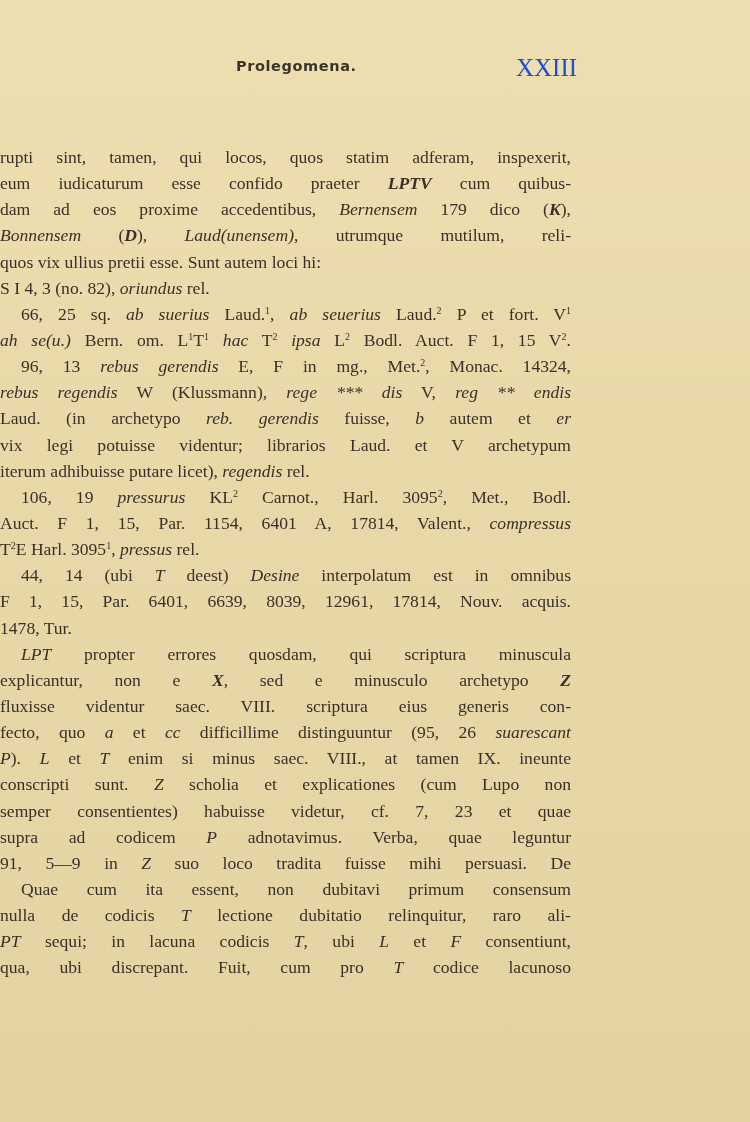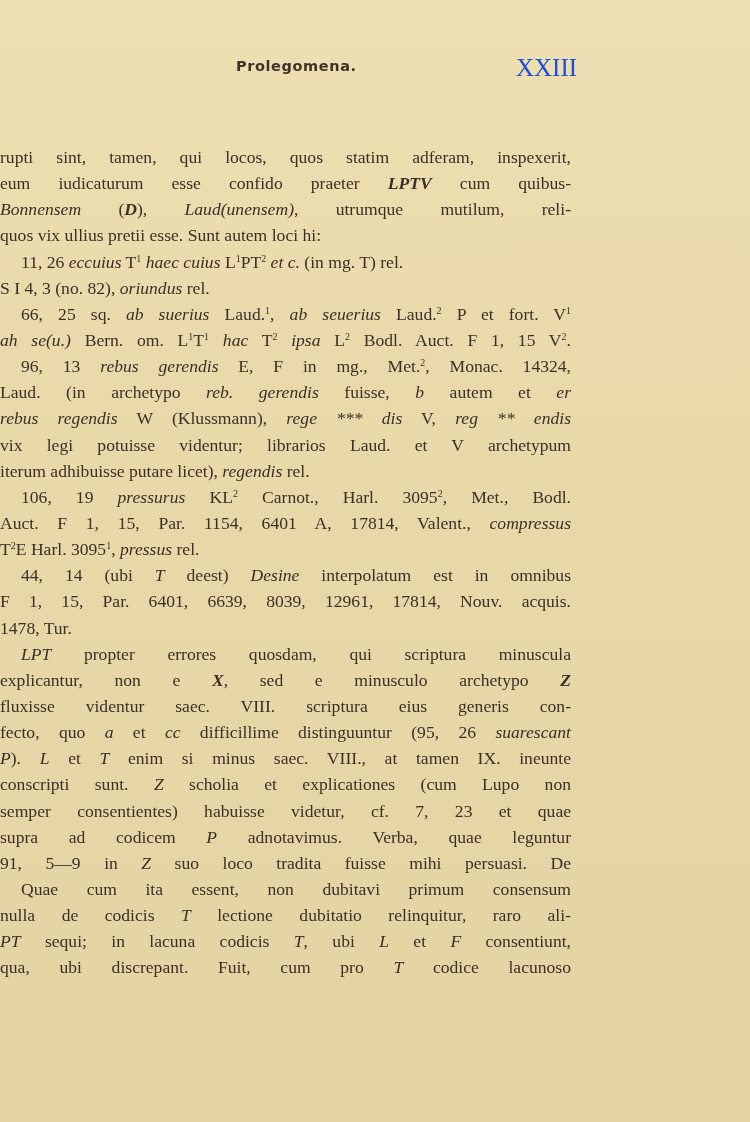--- a/index.html
+++ b/index.html
@@ -34,33 +34,33 @@
 </head>
 <body>
 
 <div class="page">
   <div class="running-head">Prolegomena.</div>
   <div class="folio">XXIII</div>
 
   <div class="body-text">
     <div class="ln">rupti sint, tamen, qui locos, quos statim adferam, inspexerit,</div>
     <div class="ln"><span>eum iudicaturum esse confido praeter </span><span class="b">LPTV</span><span> cum quibus-</span></div>
+    <div class="ln"><span>dam ad eos proxime accedentibus, </span><i>Bernensem</i><span> 179 dico (</span><span class="b">K</span><span>),</span></div>
     <div class="ln"><i>Bonnensem</i><span> (</span><span class="b">D</span><span>), </span><i>Laud(unensem)</i><span>, utrumque mutilum, reli-</span></div>
     <div class="ln last">quos vix ullius pretii esse. Sunt autem loci hi:</div>
 
-    <div class="ln last ind"><span>11, 26 </span><i>eccuius</i><span> T</span><sup>1</sup><span> </span><i>haec cuius</i><span> L</span><sup>1</sup><span>PT</span><sup>2</sup><span> </span><i>et c.</i><span> (in mg. T) rel.</span></div>
 
     <div class="ln last"><span>S I 4, 3 (no. 82), </span><i>oriundus</i><span> rel.</span></div>
 
     <div class="ln ind"><span>66, 25 sq. </span><i>ab suerius</i><span> Laud.</span><sup>1</sup><span>, </span><i>ab seuerius</i><span> Laud.</span><sup>2</sup><span> P et fort. V</span><sup>1</sup></div>
     <div class="ln"><i>ah se(u.)</i><span> Bern. om. L</span><sup>1</sup><span>T</span><sup>1</sup><span> </span><i>hac</i><span> T</span><sup>2</sup><span> </span><i>ipsa</i><span> L</span><sup>2</sup><span> Bodl. Auct. F 1, 15 V</span><sup>2</sup><span>.</span></div>
 
     <div class="ln ind"><span>96, 13 </span><i>rebus gerendis</i><span> E, F in mg., Met.</span><sup>2</sup><span>, Monac. 14324,</span></div>
+    <div class="ln"><i>rebus regendis</i><span> W (Klussmann), </span><i>rege *** dis</i><span> V, </span><i>reg ** endis</i></div>
     <div class="ln"><span>Laud. (in archetypo </span><i>reb. gerendis</i><span> fuisse, </span><i>b</i><span> autem et </span><i>er</i></div>
-    <div class="ln"><i>rebus regendis</i><span> W (Klussmann), </span><i>rege *** dis</i><span> V, </span><i>reg ** endis</i></div>
     <div class="ln">vix legi potuisse videntur; librarios Laud. et V archetypum</div>
     <div class="ln last"><span>iterum adhibuisse putare licet), </span><i>regendis</i><span> rel.</span></div>
 
     <div class="ln ind"><span>106, 19 </span><i>pressurus</i><span> KL</span><sup>2</sup><span> Carnot., Harl. 3095</span><sup>2</sup><span>, Met., Bodl.</span></div>
     <div class="ln"><span>Auct. F 1, 15, Par. 1154, 6401 A, 17814, Valent., </span><i>compressus</i></div>
     <div class="ln last"><span>T</span><sup>2</sup><span>E Harl. 3095</span><sup>1</sup><span>, </span><i>pressus</i><span> rel.</span></div>
 
     <div class="ln ind"><span>44, 14 (ubi </span><i>T</i><span> deest) </span><i>Desine</i><span> interpolatum est in omnibus</span></div>
     <div class="ln">F 1, 15, Par. 6401, 6639, 8039, 12961, 17814, Nouv. acquis.</div>
     <div class="ln last">1478, Tur.</div>

